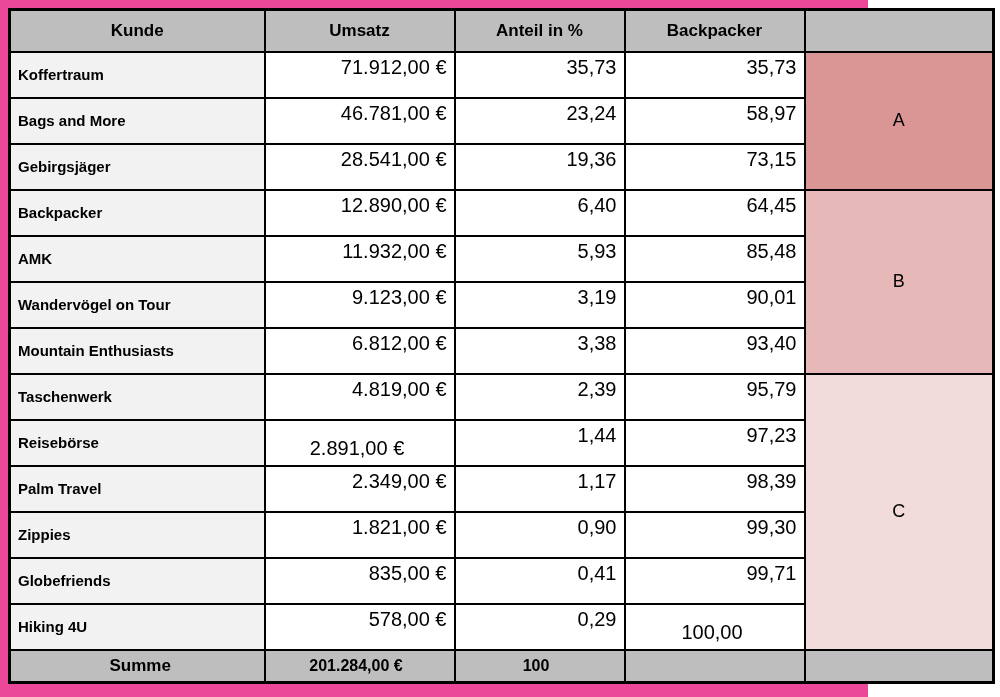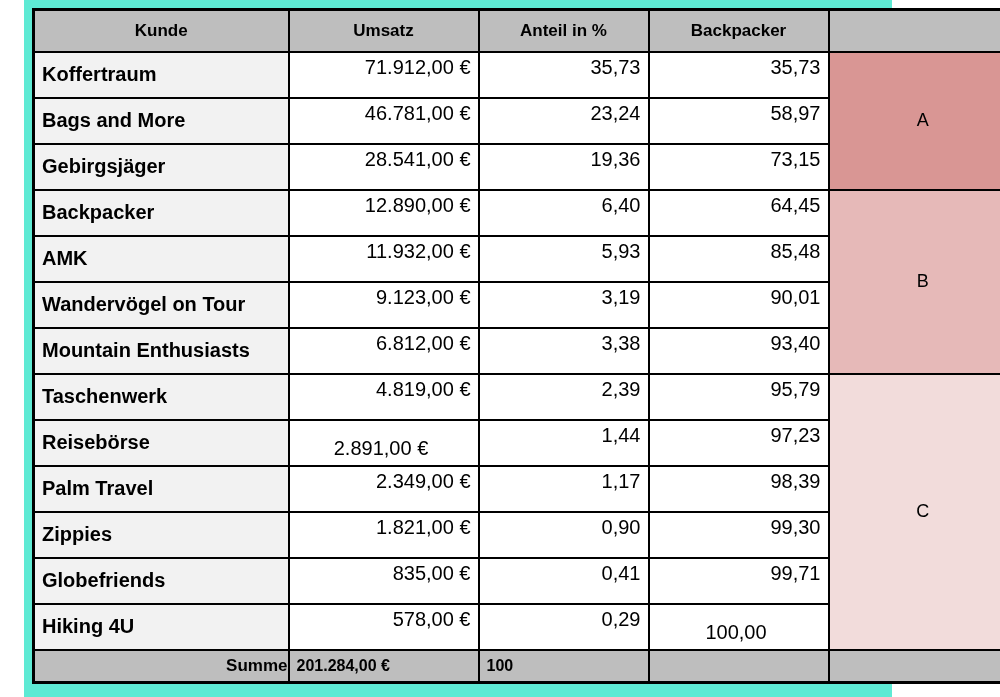--- a/index.html
+++ b/index.html
@@ -5,24 +5,23 @@
   html, body {
     margin: 0;
     padding: 0;
     background: #ffffff;
   }
   .page {
     width: 868px;
     height: 697px;
     box-sizing: border-box;
     padding: 8px;
-    background: #5eead4;
+    background: #ec4899;
     font-family: "Liberation Sans", sans-serif;
     color: #000000;
-    margin-left: 24px;
   }
   table.abc {
     border-collapse: collapse;
     table-layout: fixed;
     width: 984px;
     border: 3px solid #000000;
   }
   table.abc th, table.abc td {
     border: 2px solid #000000;
     box-sizing: border-box;
@@ -35,21 +34,21 @@
     font-weight: bold;
     font-size: 17px;
     text-align: center;
     vertical-align: middle;
     padding: 0;
   }
   tbody tr { height: 46px; }
   .c-name {
     background: #F2F2F2;
     font-weight: bold;
-    font-size: 20px;
+    font-size: 15px;
     text-align: left;
     vertical-align: middle;
     padding: 0 4px 0 7px;
   }
   .c-num {
     background: #FFFFFF;
     font-size: 20px;
     text-align: right;
     vertical-align: top;
     padding: 3px 7px 0 2px;
@@ -66,27 +65,27 @@
     padding: 0;
   }
   tfoot tr { height: 33px; }
   tfoot td {
     background: #BEBEBE;
     font-weight: bold;
     vertical-align: middle;
   }
   .f-label {
     font-size: 17px;
-    text-align: right;
+    text-align: center;
     padding: 0 0 0 6px;
   }
   .f-num {
     font-size: 16px;
-    text-align: left;
-    padding: 0 7px 0 7px;
+    text-align: center;
+    padding: 0 7px 0 0;
   }
   .f-empty { padding: 0; }
 </style>
 </head>
 <body>
 
 <div class="page">
   <table class="abc">
     <colgroup>
       <col style="width:255px">

